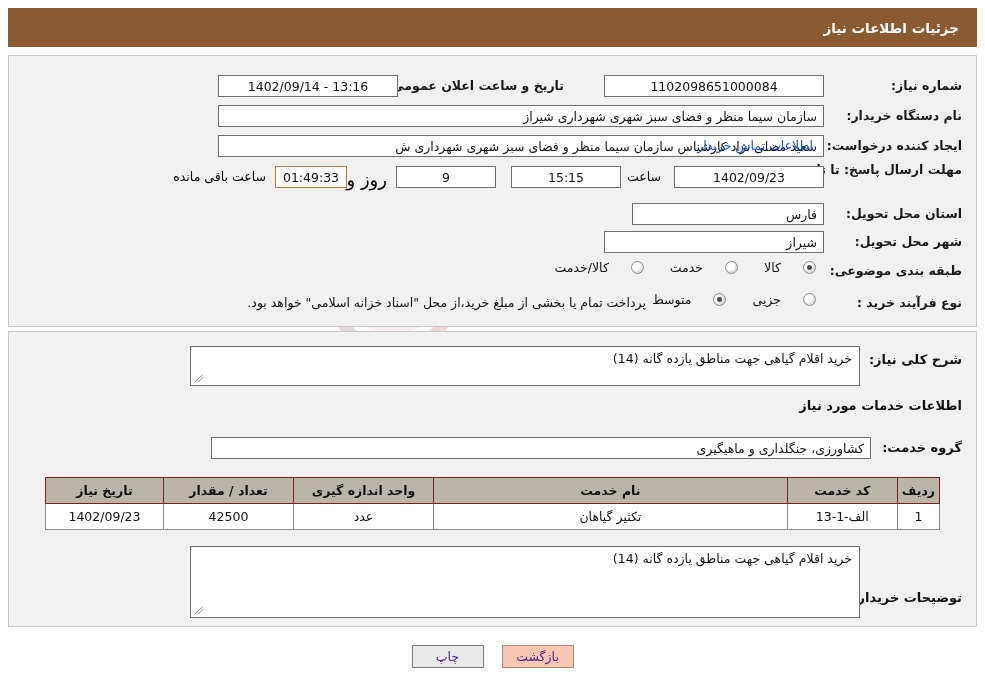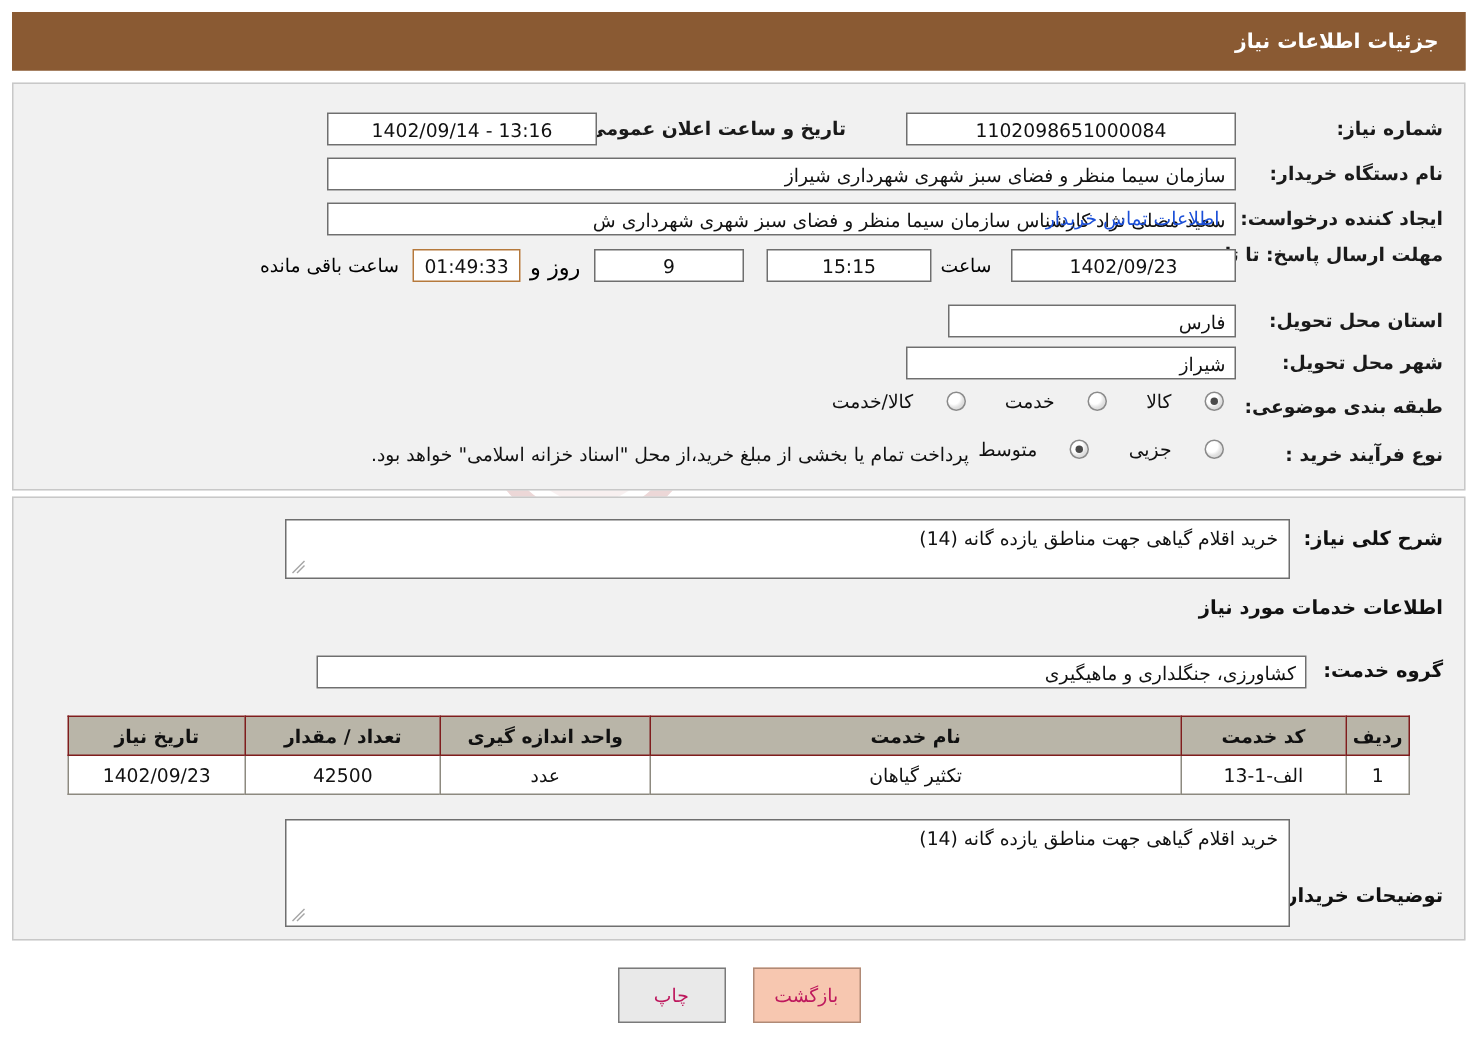--- a/index.html
+++ b/index.html
@@ -192,23 +192,23 @@
     position: absolute;
     left: 0; right: 0;
     top: 645px;
     display: flex;
     justify-content: center;
     gap: 18px;
     z-index: 2;
   }
   .btn {
     min-width: 72px;
-    height: 37px;
-    font-size: 12.5px;
-    color: #be185d;
+    height: 23px;
+    font-size: 12.5px;
+    color: #4c1d95;
     border: 1px solid #7a7a7a;
     background: #e9e9e9;
     display: flex; align-items: center; justify-content: center;
     cursor: pointer;
   }
   .btn.warn {
     background: #f7c7b0;
     border-color: #b08a76;
   }
 </style>
@@ -247,21 +247,21 @@
 
     <div class="lbl" style="position:absolute; top:82px; right:14px;">ایجاد کننده درخواست:</div>
     <div class="fld right" style="position:absolute; top:79px; right:152px; width:606px;">سعید مصلی نژاد کارشناس سازمان سیما منظر و فضای سبز شهری شهرداری ش</div>
     <a class="link" href="#" style="position:absolute; top:82px; right:163px;">اطلاعات تماس خریدار</a>
 
     <div class="lbl" style="position:absolute; top:106px; right:14px; line-height:16px; width:132px;">مهلت ارسال پاسخ: تا تاریخ:</div>
     <div class="fld center" style="position:absolute; top:110px; right:152px; width:150px;">1402/09/23</div>
     <div class="lbl-n" style="position:absolute; top:113px; right:315px; font-size:12.5px; font-weight:normal;">ساعت</div>
     <div class="fld center" style="position:absolute; top:110px; right:355px; width:110px;">15:15</div>
     <div class="fld center" style="position:absolute; top:110px; right:480px; width:100px;">9</div>
-    <div class="lbl-n" style="position:absolute; top:113px; right:589px; font-size:15px; font-weight:normal;">روز و</div>
+    <div class="lbl-n" style="position:absolute; top:113px; right:589px; font-size:18px; font-weight:normal;">روز و</div>
     <div class="fld center" style="position:absolute; top:110px; right:629px; width:72px; border-color:#b5793c;">01:49:33</div>
     <div class="lbl-n" style="position:absolute; top:113px; right:710px; font-size:12.5px; font-weight:normal;">ساعت باقی مانده</div>
 
     <div class="lbl" style="position:absolute; top:150px; right:14px;">استان محل تحویل:</div>
     <div class="fld right" style="position:absolute; top:147px; right:152px; width:192px;">فارس</div>
 
     <div class="lbl" style="position:absolute; top:178px; right:14px;">شهر محل تحویل:</div>
     <div class="fld right" style="position:absolute; top:175px; right:152px; width:220px;">شیراز</div>
 
     <div class="lbl" style="position:absolute; top:207px; right:14px;">طبقه بندی موضوعی:</div>

